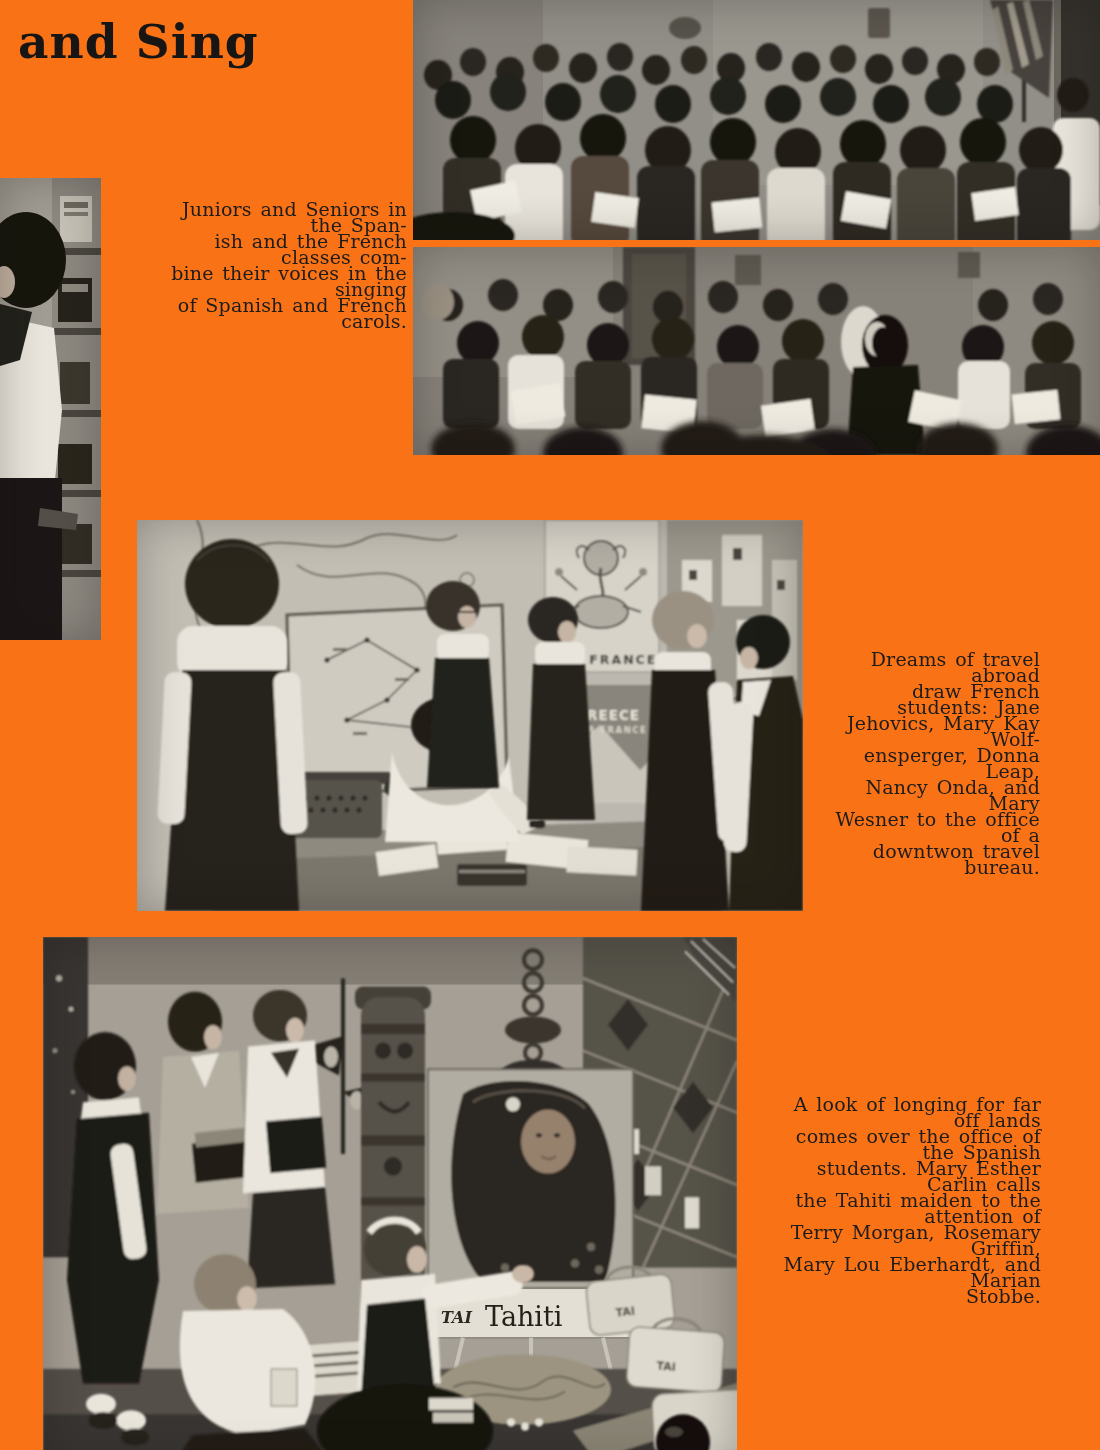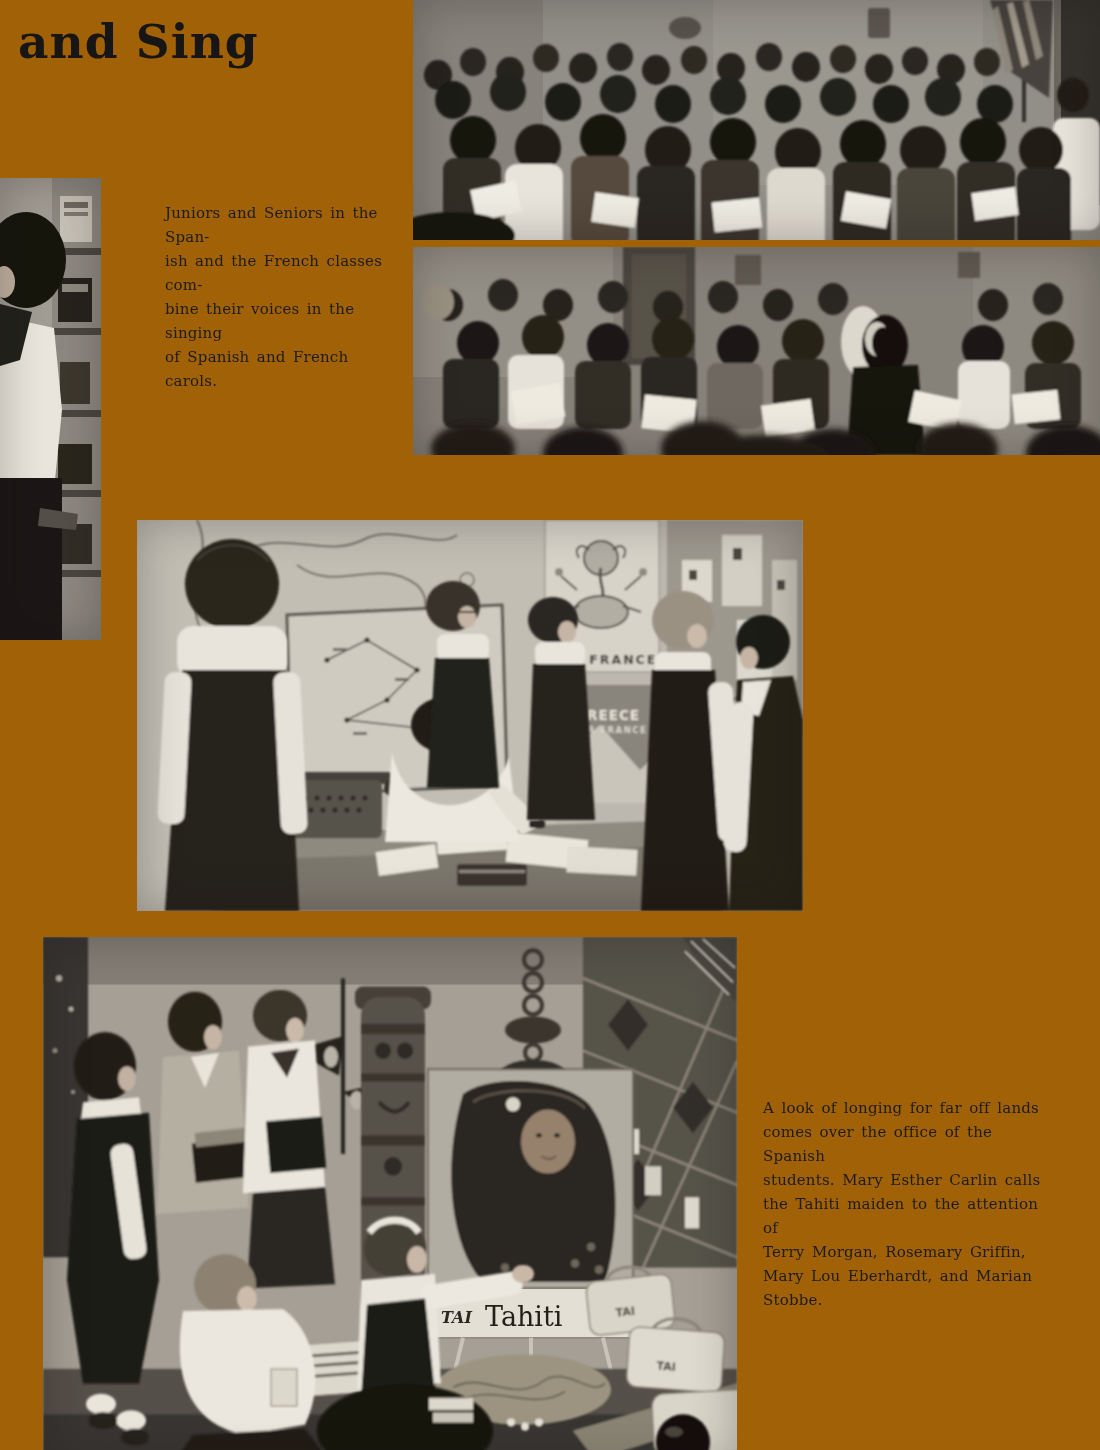--- a/index.html
+++ b/index.html
@@ -1,29 +1,29 @@
 <!DOCTYPE html>
 <html><head>
 <meta charset="utf-8">
 <style>
   html,body{margin:0;padding:0;background:#d8d5cf;}
   .page{
     position:relative;width:1100px;height:1450px;margin:0 auto;
-    background:#a16207;overflow:hidden;
+    background:#f97316;overflow:hidden;
     font-family:"DejaVu Serif", serif;color:#1d1c1a;
   }
   .page-title{
     position:absolute;left:18px;top:14px;margin:0;
     font-size:47px;font-weight:600;letter-spacing:1px;color:#171614;
     font-family:"DejaVu Serif", serif;
   }
   .caption{
-    position:absolute;font-size:15px;line-height:24px;
+    position:absolute;font-size:19px;line-height:16px;
     white-space:pre-line;letter-spacing:0.2px;word-spacing:2.4px;
-    color:#1d1c1a;text-align:left;
+    color:#1d1c1a;text-align:right;
   }
   #caption-choir{left:165px;top:201px;width:242px;}
   #caption-travel{left:830px;top:651px;width:210px;}
   #caption-tahiti{left:763px;top:1096px;width:278px;}
   .photo{position:absolute;overflow:hidden;background:#8b8881;}
   .photo svg{display:block;width:100%;height:100%;}
   .photo .vignette{position:absolute;inset:0;box-shadow:inset 0 0 46px rgba(22,19,15,.30);pointer-events:none;}
   #photo-left{left:0;top:178px;width:101px;height:462px;}
   #photo-choir1{left:413px;top:0;width:687px;height:240px;}
   #photo-choir2{left:413px;top:247px;width:687px;height:208px;}
@@ -357,20 +357,27 @@
         <ellipse cx="626" cy="122" rx="27" ry="27" fill="#1f1b16"></ellipse>
         <ellipse cx="612" cy="138" rx="9" ry="11" fill="#c6b5a4"></ellipse>
         <polygon points="600,160 656,156 666,200 666,391 592,391" fill="#262119"></polygon>
         <polygon points="606,162 634,160 622,196 604,192" fill="#e9e5dc"></polygon>
         <rect x="590" y="182" width="23" height="150" rx="10" fill="#e6e2d9" transform="rotate(3 601 257)"></rect>
       </g>
     </svg>
     <span class="vignette"></span>
   </figure>
 
+  <div class="caption" id="caption-travel">Dreams of travel abroad
+draw French students: Jane
+Jehovics, Mary Kay Wolf-
+ensperger, Donna Leap,
+Nancy Onda, and Mary
+Wesner to the office of a
+downtwon travel bureau.</div>
 
   <figure class="photo" id="photo-tahiti" style="margin:0">
     <svg viewBox="0 0 694 513" preserveAspectRatio="none">
       <defs>
           <filter id="soft4">
             <feGaussianBlur stdDeviation="0.8"></feGaussianBlur>
           </filter>
         </defs>
       <rect width="694" height="513" fill="#a59f95"></rect>
       <rect x="0" y="0" width="694" height="46" fill="#6e6960" opacity="0.6"></rect>

